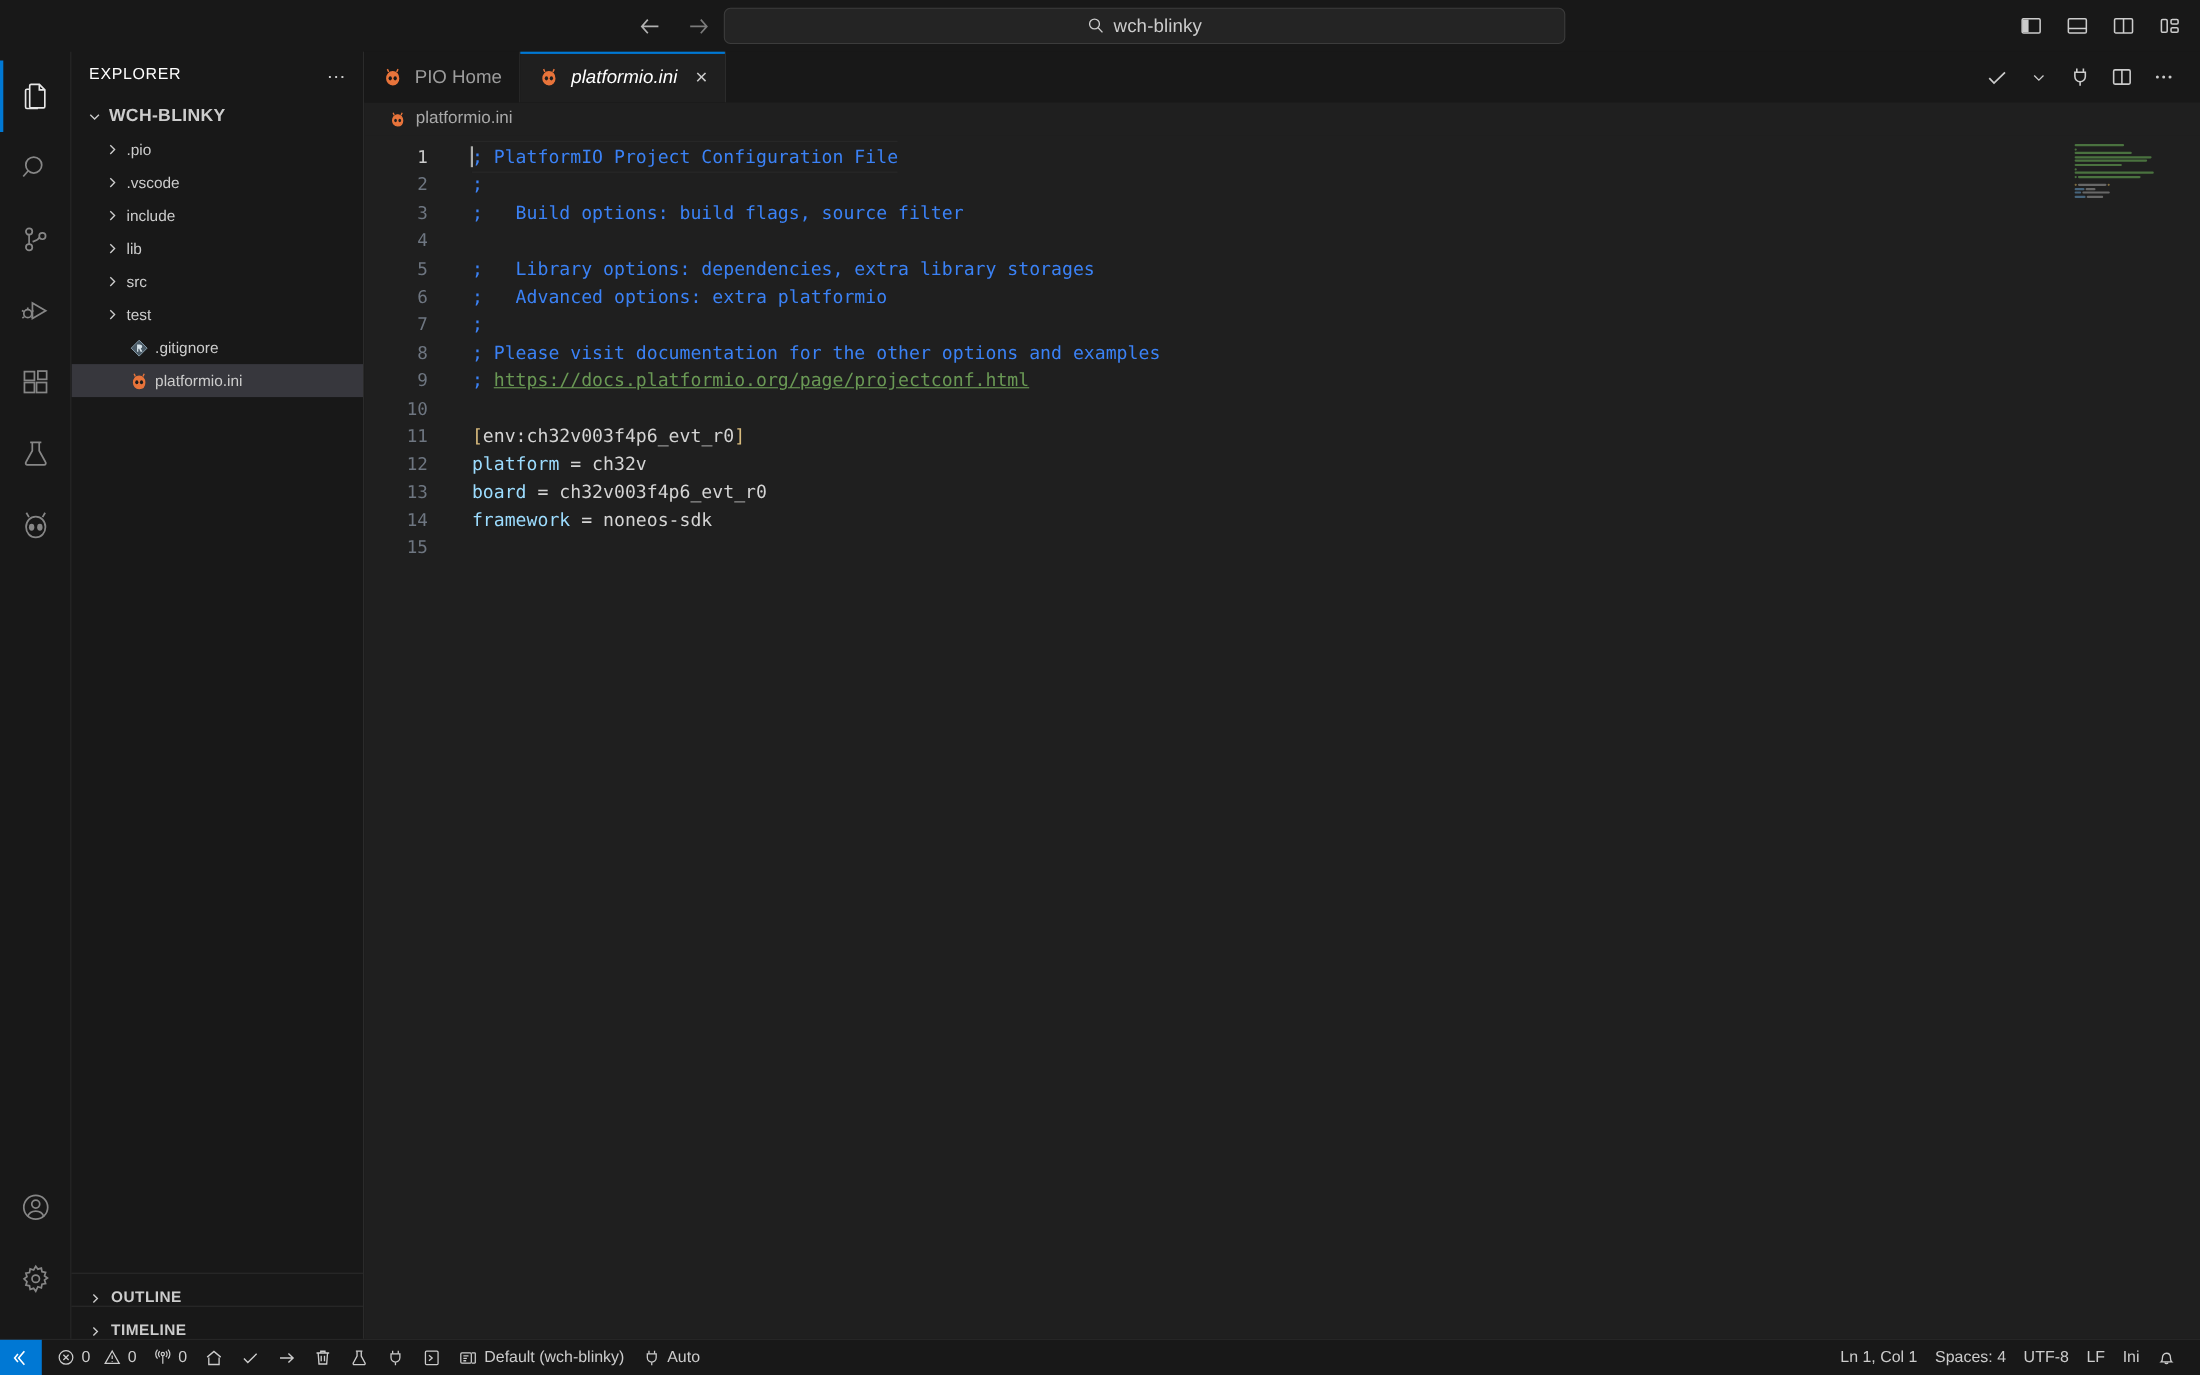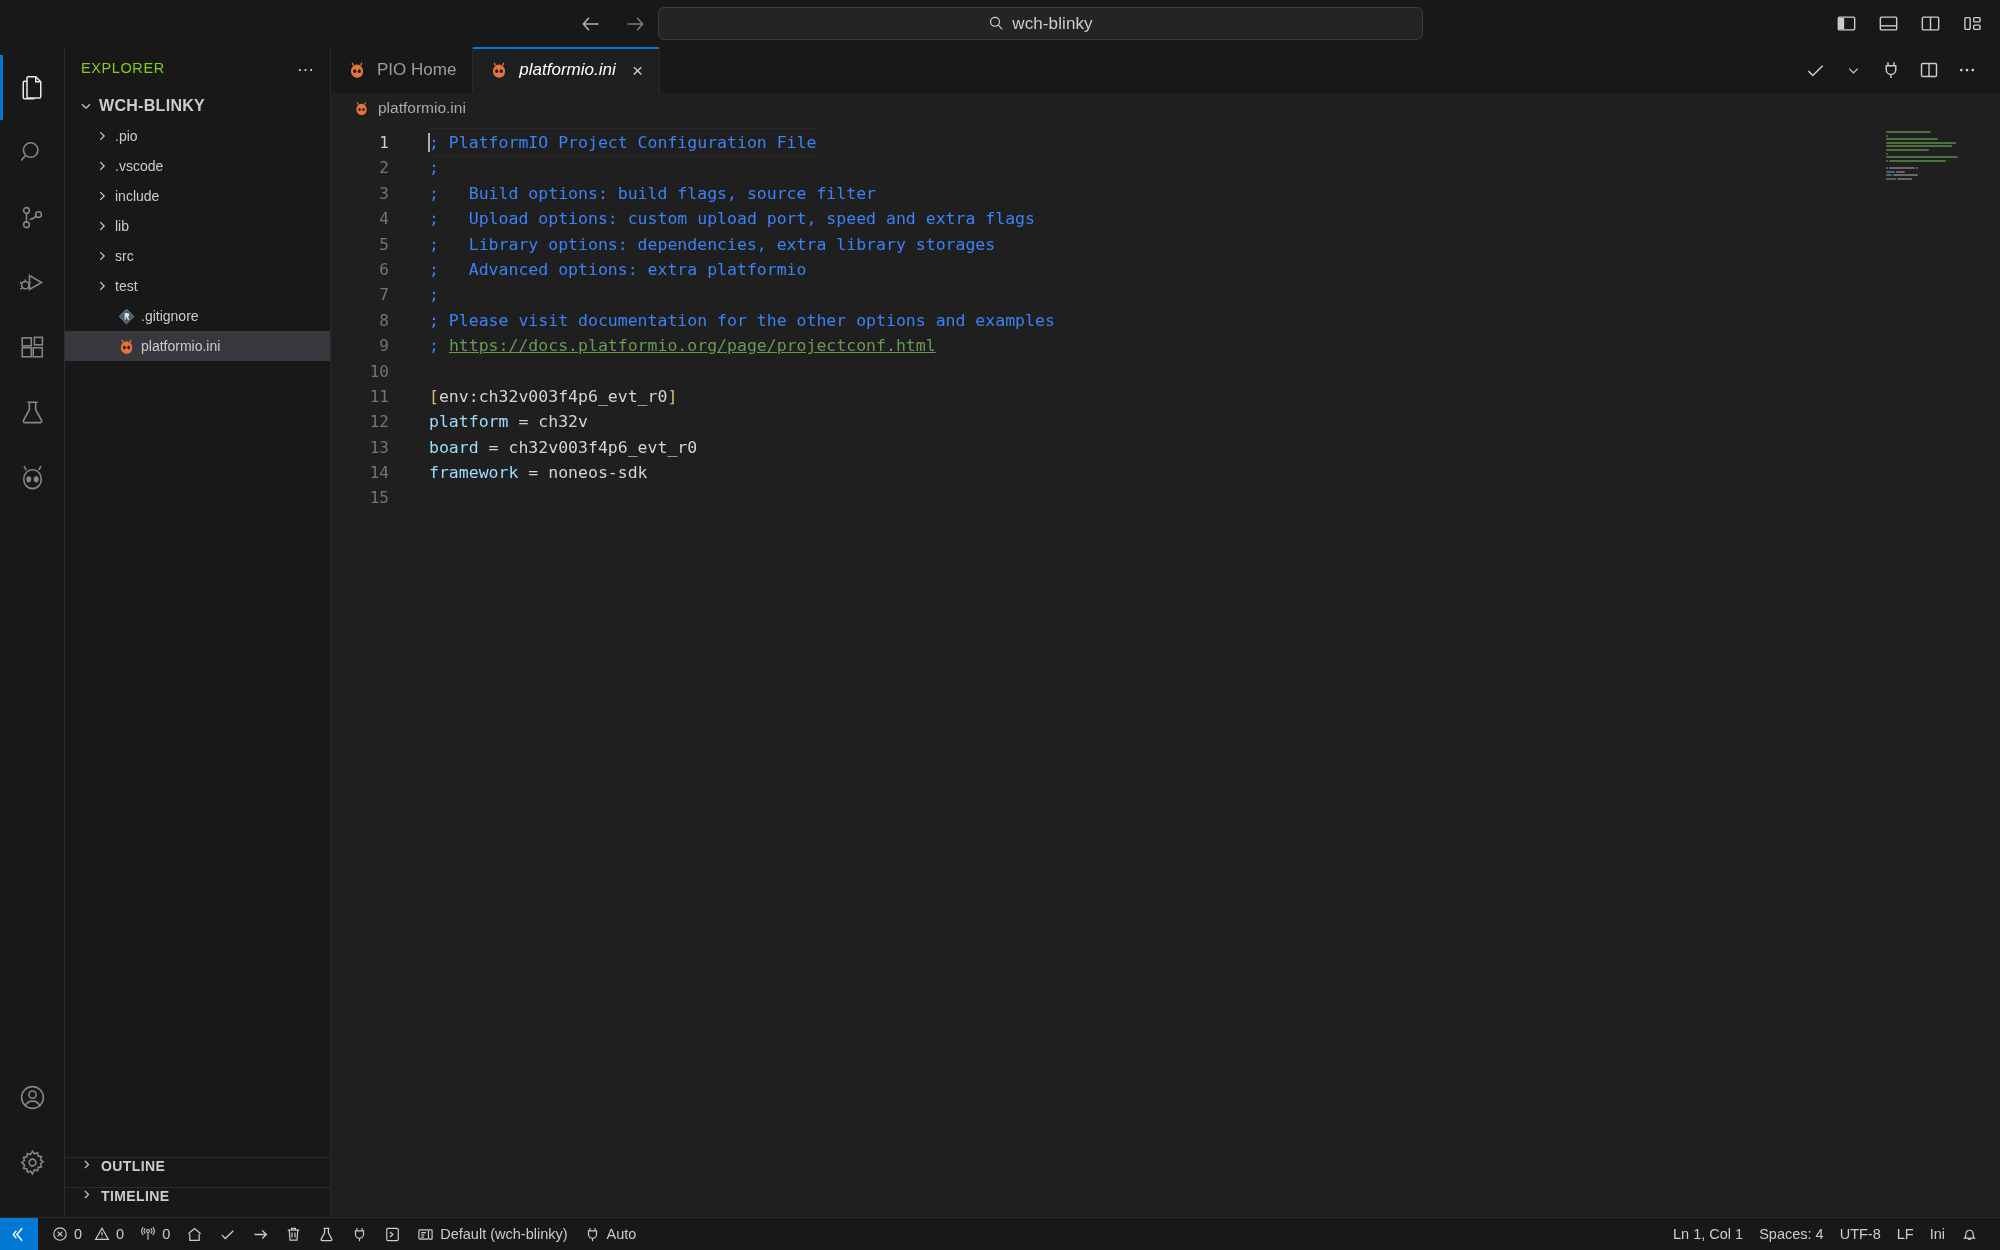--- a/index.html
+++ b/index.html
@@ -54,36 +54,36 @@
 
   
   .sidebar {
     width: 266px; background: #181818; display: flex; flex-direction: column;
     border-right: 1px solid #2b2b2b; flex: 0 0 266px; position: relative;
   }
   .sb-header {
     height: 42px; display: flex; align-items: center; justify-content: space-between;
     padding: 0 14px 0 16px; flex: 0 0 42px;
   }
-  .sb-title { font-size: 14.5px; color: #84cc16; letter-spacing: .6px; }
+  .sb-title { font-size: 14.5px; color: #ffffff; letter-spacing: .6px; }
   .sb-dots { color: #cccccc; font-size: 18px; letter-spacing: 1.5px; line-height: 1; padding-bottom: 6px; }
   .tree { flex: 1 1 auto; overflow: hidden; padding-top: 2px; }
   .tree-row {
     height: 30px; display: flex; align-items: center; gap: 0;
     font-size: 14px; color: #cccccc; padding-left: 10px; white-space: nowrap;
   }
   .tree-row.root { font-weight: bold; font-size: 16px; letter-spacing: .3px; }
   .tree-row.selected { background: #37373d; }
   .chev { width: 22px; min-width: 22px; display: flex; align-items: center; justify-content: center; color: #cccccc; }
   .tree-indent { width: 16px; min-width: 16px; }
   .ficon { width: 26px; min-width: 26px; display: flex; align-items: center; justify-content: center; }
   .tlabel { padding-left: 2px; }
 
   .sb-section {
-    height: 30px; display: flex; align-items: flex-start; gap: 4px;
+    height: 30px; display: flex; align-items: flex-end; gap: 4px;
     padding-left: 10px; font-size: 14px; font-weight: bold; color: #cccccc;
     border-top: 1px solid #2b2b2b; letter-spacing: .4px; flex: 0 0 30px;
   }
 
   
   .editorarea { flex: 1 1 auto; display: flex; flex-direction: column; background: #1f1f1f; min-width: 0; }
   .tabsrow {
     height: 46px; background: #181818; display: flex; align-items: stretch;
     position: relative; flex: 0 0 46px;
   }
@@ -513,21 +513,21 @@
           </svg>
         </span>
         <span>platformio.ini</span>
       </div>
 
       <div class="codewrap">
         <div class="code" id="code-lines">
             <div class="cline cur"><span class="lno">1</span><span class="gutter-gap"></span><span class="ctext"><span class="caret"></span><span class="cm">; PlatformIO Project Configuration File</span></span></div>
             <div class="cline"><span class="lno">2</span><span class="gutter-gap"></span><span class="ctext"><span class="cm">;</span></span></div>
             <div class="cline"><span class="lno">3</span><span class="gutter-gap"></span><span class="ctext"><span class="cm">;   Build options: build flags, source filter</span></span></div>
-            <div class="cline"><span class="lno">4</span><span class="gutter-gap"></span><span class="ctext"><span class="cm">;   Upload options: custom upload port, speed and extra flags</span></span></div>
+            <div class="cline"><span class="lno">4</span><span class="gutter-gap"></span></div>
             <div class="cline"><span class="lno">5</span><span class="gutter-gap"></span><span class="ctext"><span class="cm">;   Library options: dependencies, extra library storages</span></span></div>
             <div class="cline"><span class="lno">6</span><span class="gutter-gap"></span><span class="ctext"><span class="cm">;   Advanced options: extra platformio</span></span></div>
             <div class="cline"><span class="lno">7</span><span class="gutter-gap"></span><span class="ctext"><span class="cm">;</span></span></div>
             <div class="cline"><span class="lno">8</span><span class="gutter-gap"></span><span class="ctext"><span class="cm">; Please visit documentation for the other options and examples</span></span></div>
             <div class="cline"><span class="lno">9</span><span class="gutter-gap"></span><span class="ctext"><span class="cm">; </span><span class="clink">https://docs.platformio.org/page/projectconf.html</span></span></div>
             <div class="cline"><span class="lno">10</span><span class="gutter-gap"></span><span class="ctext"></span></div>
             <div class="cline"><span class="lno">11</span><span class="gutter-gap"></span><span class="ctext"><span class="cbr">[</span><span class="cs">env:ch32v003f4p6_evt_r0</span><span class="cbr">]</span></span></div>
             <div class="cline"><span class="lno">12</span><span class="gutter-gap"></span><span class="ctext"><span class="ck">platform</span><span class="cs"> = ch32v</span></span></div>
             <div class="cline"><span class="lno">13</span><span class="gutter-gap"></span><span class="ctext"><span class="ck">board</span><span class="cs"> = ch32v003f4p6_evt_r0</span></span></div>
             <div class="cline"><span class="lno">14</span><span class="gutter-gap"></span><span class="ctext"><span class="ck">framework</span><span class="cs"> = noneos-sdk</span></span></div>

